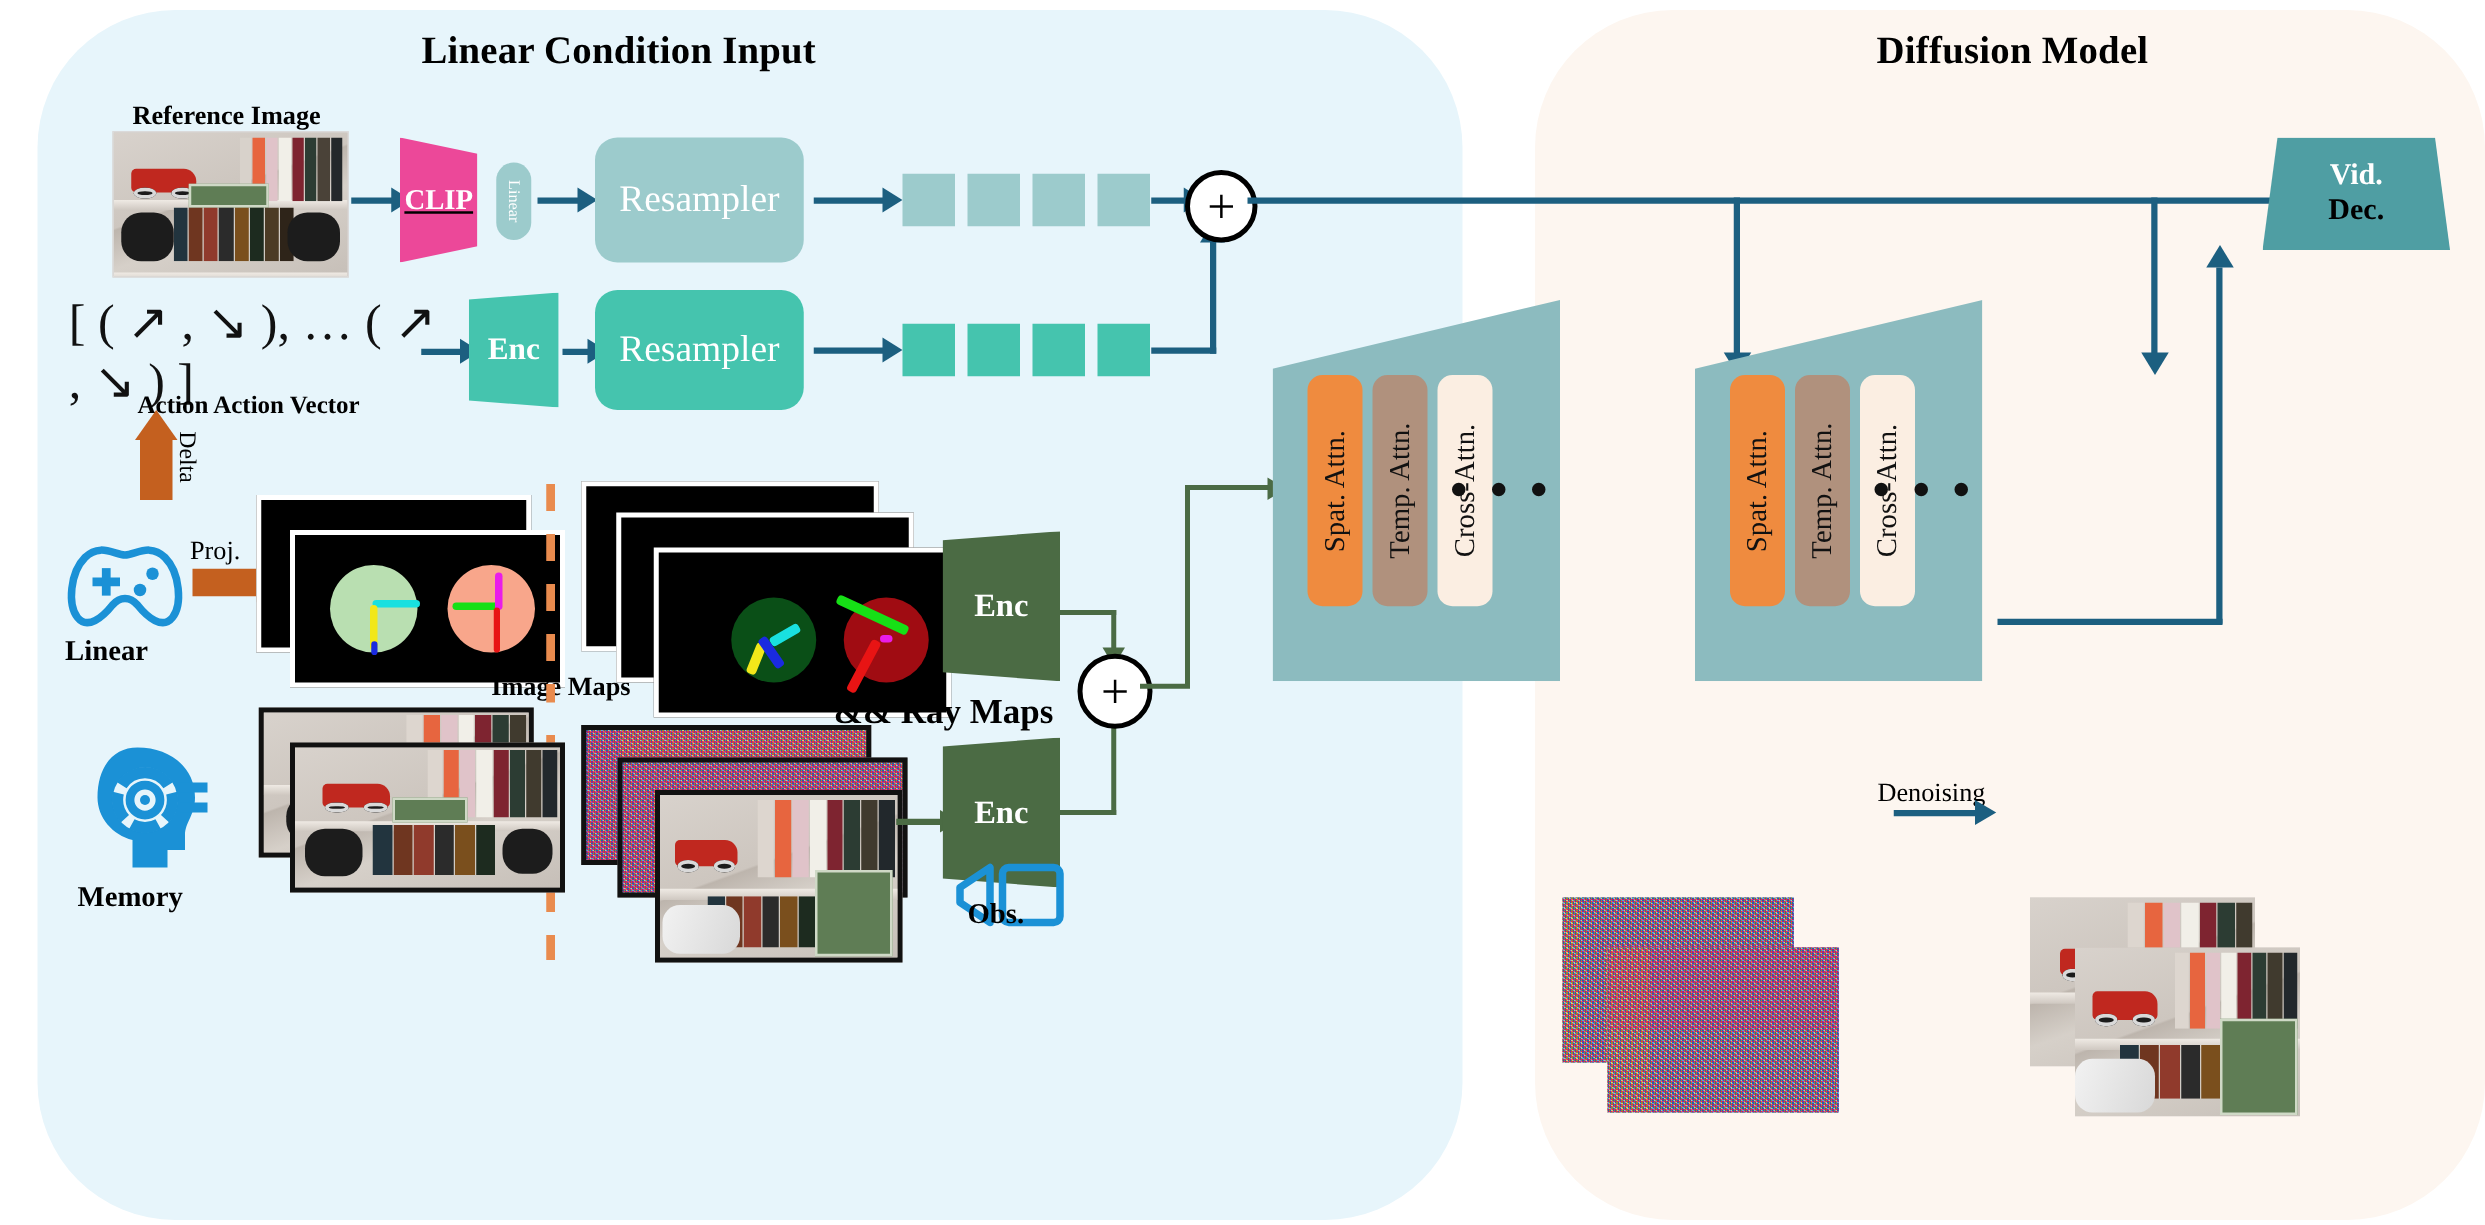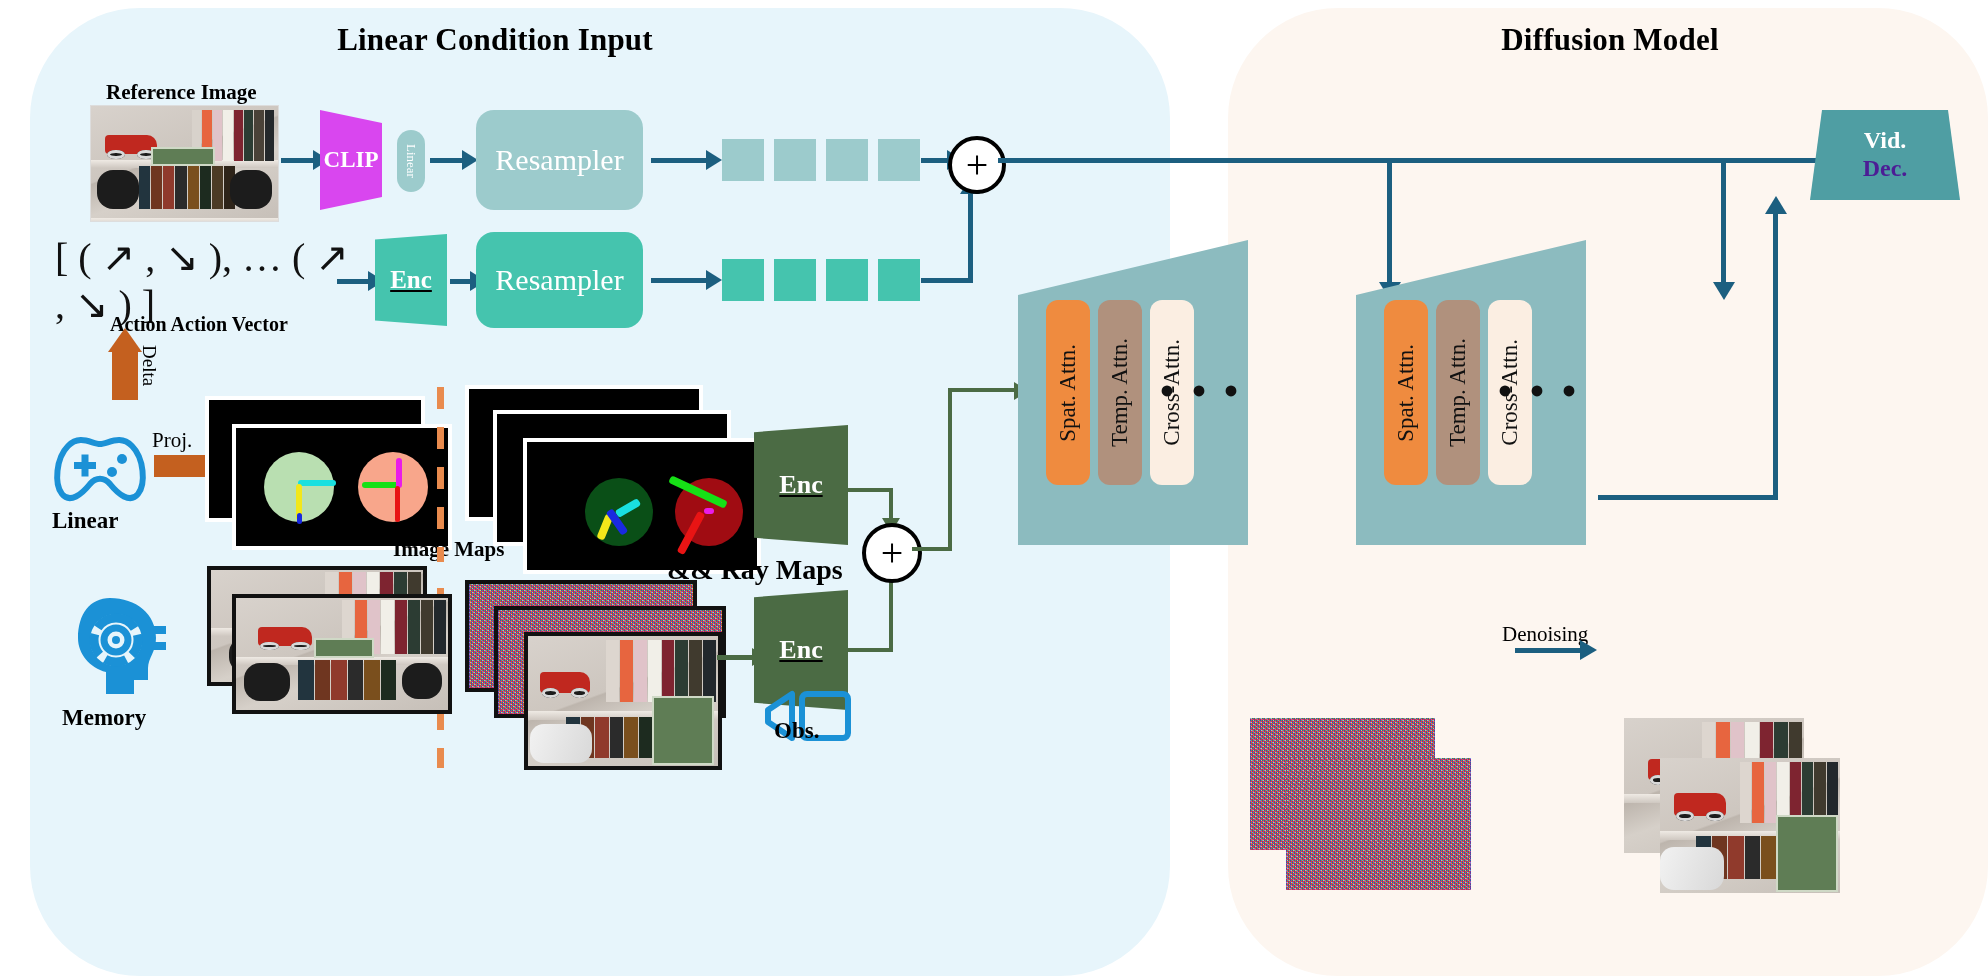--- a/index.html
+++ b/index.html
@@ -41,21 +41,21 @@
       repeating-linear-gradient(90deg,rgba(0,120,255,.5) 0 1px,rgba(255,220,0,.45) 1px 2px),
       repeating-linear-gradient(37deg,rgba(255,255,255,.45) 0 1px,rgba(0,0,0,.5) 1px 3px),
       repeating-linear-gradient(113deg,rgba(255,0,255,.4) 0 1px,rgba(0,255,255,.35) 1px 2px);
   }
 
   
   .trapR{ 
     clip-path:polygon(0 0,100% 13%,100% 87%,0 100%);
     display:flex;align-items:center;justify-content:center;}
   .trapEnc{clip-path:polygon(0 6%,100% 0,100% 100%,0 94%);
-    display:flex;align-items:center;justify-content:center;text-decoration:underline;}
+    display:flex;align-items:center;justify-content:center;}
   .trapViddec{clip-path:polygon(8% 0,92% 0,100% 100%,0 100%);
     display:flex;align-items:center;justify-content:center;flex-direction:column;}
   .unetblk{clip-path:polygon(0 18%,100% 0,100% 100%,0 100%);background:#8cbbbf;}
 
   .rounded{border-radius:18px;display:flex;align-items:center;justify-content:center;}
 
   .attn{position:absolute;border-radius:12px;display:flex;align-items:center;
     justify-content:center;}
   .attn span{writing-mode:vertical-rl;transform:rotate(180deg);
     font-size:23px;font-weight:400;color:#111;white-space:nowrap;}
@@ -114,21 +114,21 @@
     <i style="background:#4c3b25"></i>
       <i style="background:#2e2419"></i>
   </div>
   <div class="grip" style="left:6px;top:56%;width:42px;height:34%;"></div>
   <div class="grip" style="right:6px;top:56%;width:42px;height:34%;"></div>
 </div>
 
 <div class="ln abs" style="left:281px;top:158px;width:34px;height:5px;"></div>
 <div class="arrowhead abs" style="left:313px;top:150px;border-left:16px solid #1c5f80;border-top:10px solid transparent;border-bottom:10px solid transparent;"></div>
 
-<div class="abs trapR" style="left:320px;top:110px;width:62px;height:100px;background:#d946ef;">
+<div class="abs trapR" style="left:320px;top:110px;width:62px;height:100px;background:#ec4899;text-decoration:underline;">
   <span style="font-size:23px;font-weight:bold;color:#fff;">CLIP</span>
 </div>
 
 <div class="abs rounded" style="left:397px;top:130px;width:28px;height:62px;background:#9ccbcc;">
   <span style="writing-mode:vertical-rl;font-size:13px;color:#fff;">Linear</span>
 </div>
 
 <div class="ln abs" style="left:430px;top:158px;width:34px;height:5px;"></div>
 <div class="arrowhead abs" style="left:462px;top:150px;border-left:16px solid #1c5f80;border-top:10px solid transparent;border-bottom:10px solid transparent;"></div>
 
@@ -355,21 +355,21 @@
 <div class="abs panel-title" style="left:1460px;top:22px;width:300px;">Diffusion Model</div>
 
 <div class="ln abs" style="left:998px;top:158px;width:900px;height:5px;"></div>
 <div class="ln abs" style="left:1387px;top:158px;width:5px;height:128px;"></div>
 <div class="arrowhead abs" style="left:1379px;top:282px;border-top:18px solid #1c5f80;border-left:11px solid transparent;border-right:11px solid transparent;"></div>
 <div class="ln abs" style="left:1721px;top:158px;width:5px;height:128px;"></div>
 <div class="arrowhead abs" style="left:1713px;top:282px;border-top:18px solid #1c5f80;border-left:11px solid transparent;border-right:11px solid transparent;"></div>
 
 <div class="abs trapViddec" style="left:1810px;top:110px;width:150px;height:90px;background:#4f9ea3;">
   <span style="font-size:24px;font-weight:bold;color:#fff;line-height:1.15;">Vid.</span>
-  <span style="font-size:24px;font-weight:bold;color:#4c1d95;line-height:1.15;">Dec.</span>
+  <span style="font-size:24px;font-weight:bold;color:#000000;line-height:1.15;">Dec.</span>
 </div>
 
 <div class="abs unetblk" style="left:1018px;top:240px;width:230px;height:305px;">
 </div>
 <div class="attn" style="left:1046px;top:300px;width:44px;height:185px;background:#ef8b3f;">
   <span>Spat. Attn.</span>
 </div>
 <div class="attn" style="left:1098px;top:300px;width:44px;height:185px;background:#b0917d;">
   <span>Temp. Attn.</span>
 </div>

